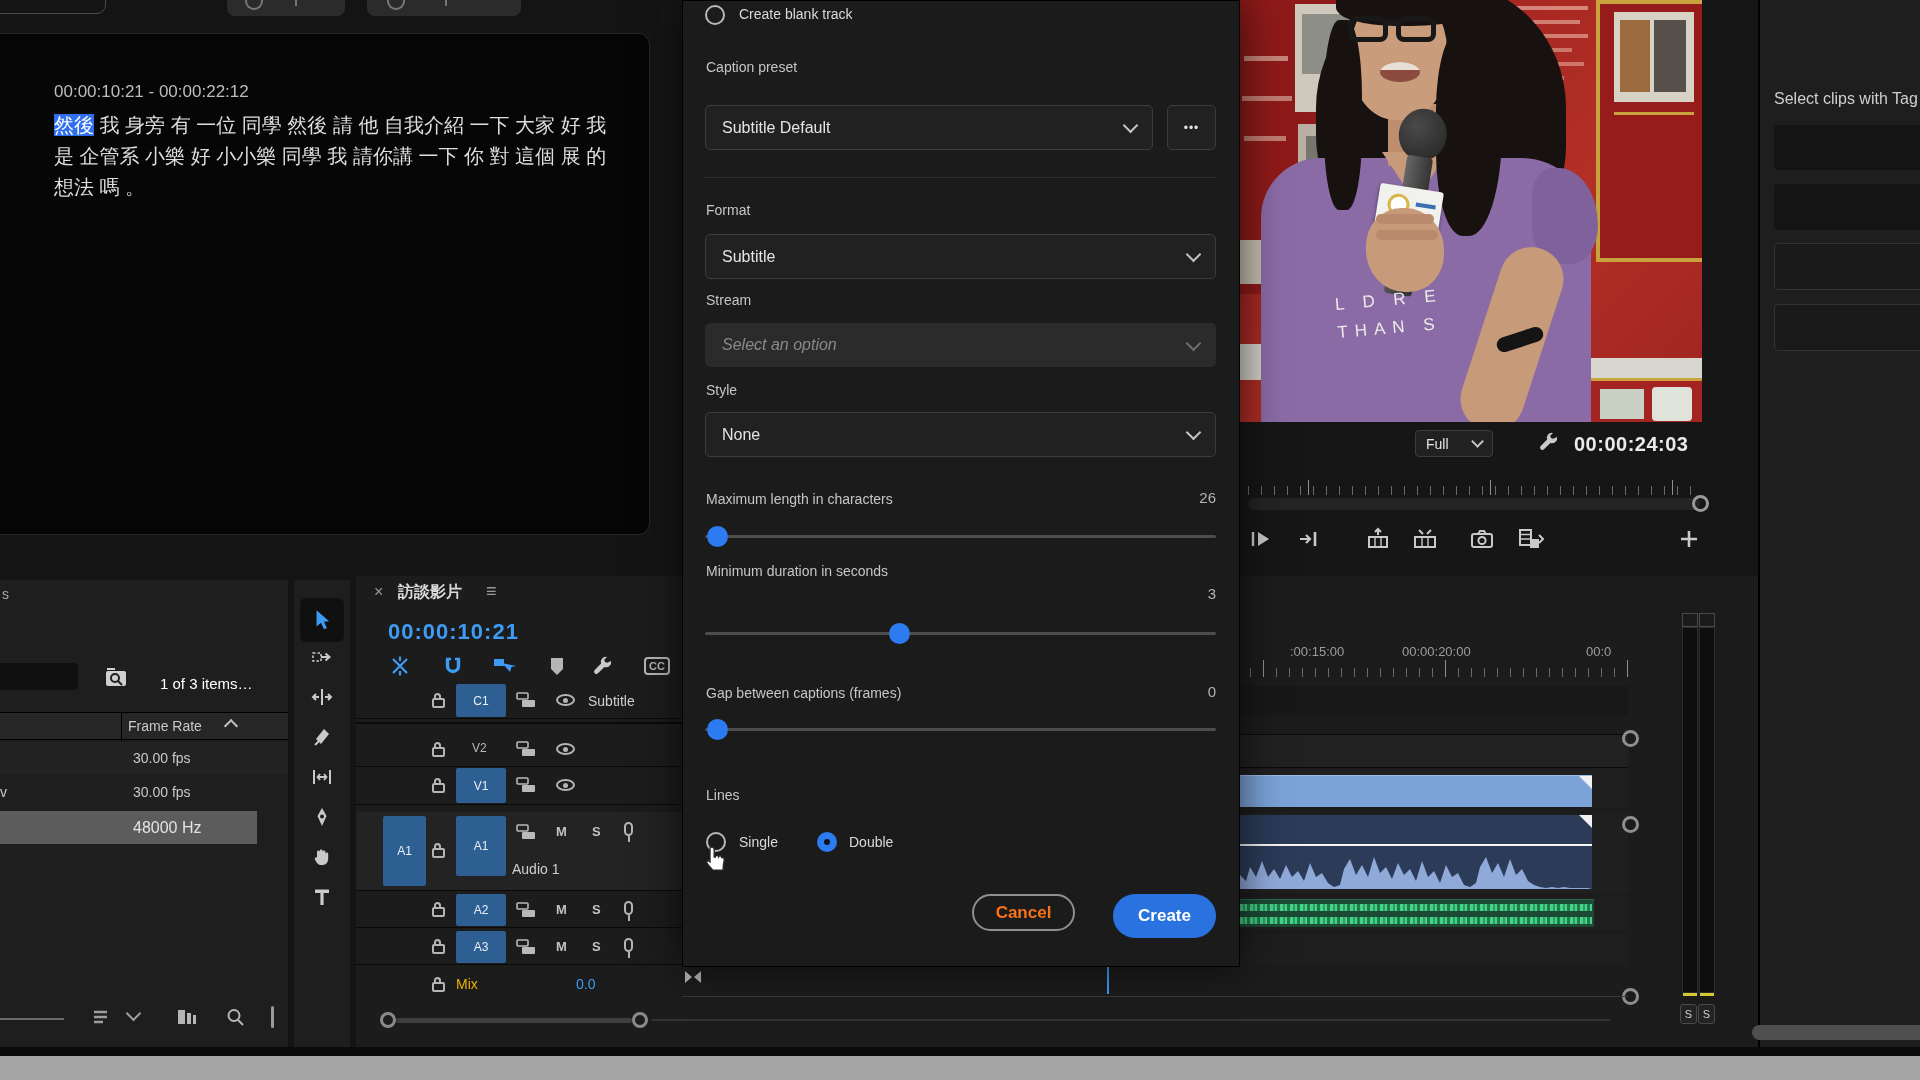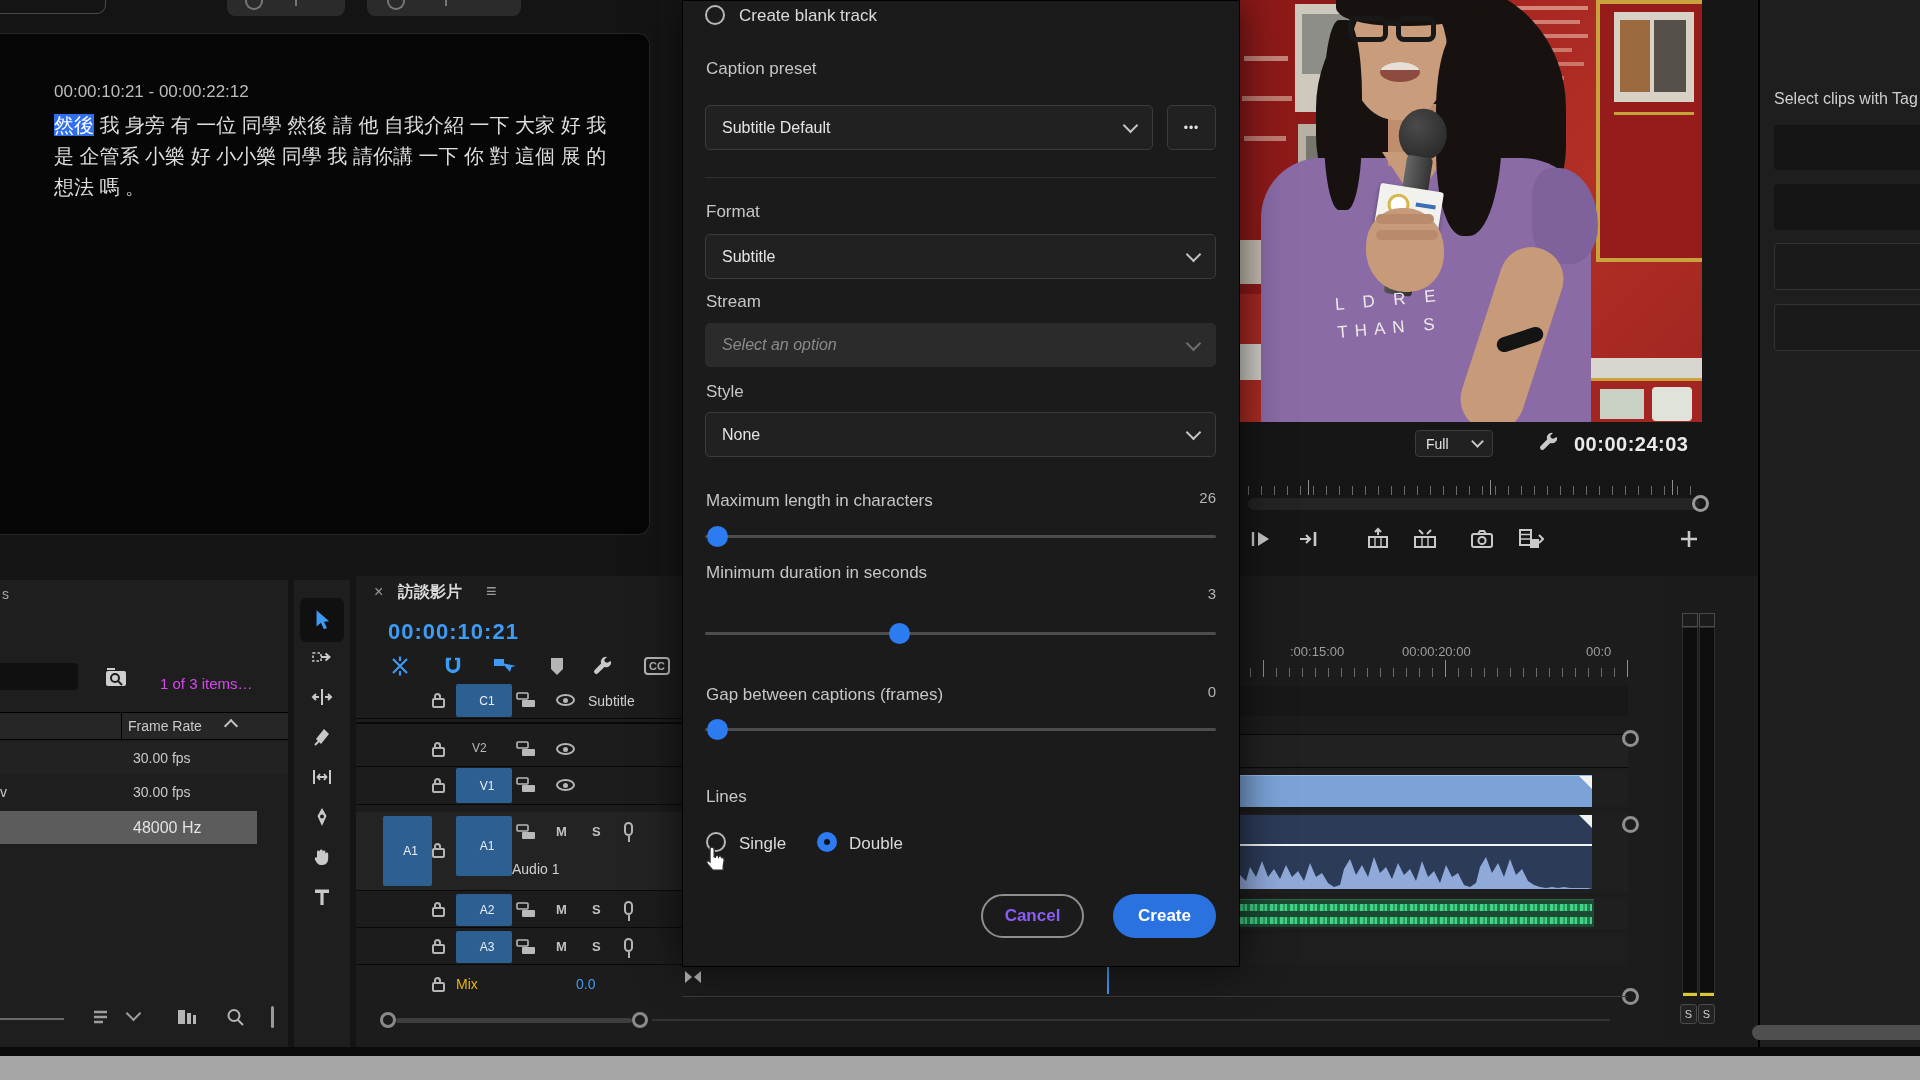--- a/index.html
+++ b/index.html
@@ -1,34 +1,34 @@
 <!DOCTYPE html>
 <html><head>
 <meta charset="utf-8">
 <style>
   html,body{margin:0;padding:0;background:#000;}
   body{font-family:"Liberation Sans",sans-serif;}
   #screen{position:relative;width:1920px;height:1080px;background:#141414;overflow:hidden;}
   .abs{position:absolute;}
   .panel{background:#1e1e1e;}
-  .lbl{color:#c6c6c6;font-size:17px;}
+  .lbl{color:#c6c6c6;font-size:14px;}
   .val{color:#b4b4b4;font-size:15px;text-align:right;}
   .select{background:#212121;border:1px solid #3c3c3c;border-radius:5px;display:flex;align-items:center;justify-content:space-between;padding:0 16px;color:#e4e4e4;font-size:16px;box-sizing:border-box;}
   .select.disabled{background:#2b2b2b;border-color:#2b2b2b;color:#8a8a8a;font-style:italic;}
   .chev{width:9px;height:9px;border-right:2px solid #c3c3c3;border-bottom:2px solid #c3c3c3;transform:rotate(45deg);margin-top:-4px;}
   .chev-up{display:inline-block;width:8px;height:8px;border-right:2px solid #c3c3c3;border-bottom:2px solid #c3c3c3;transform:rotate(-135deg);margin-left:8px;position:relative;top:4px;}
   .slider-track{position:absolute;height:3px;background:#4d4d4d;border-radius:2px;}
   .slider-thumb{position:absolute;width:21px;height:21px;border-radius:50%;background:#2d7bf0;top:-9px;}
   .divider{background:#2f2f2f;height:1px;}
   .radio{width:20px;height:20px;border-radius:50%;box-sizing:border-box;}
   .radio.off{border:2px solid #b9b9b9;background:transparent;}
   .radio.on{background:#2d7bf0;position:relative;}
   .radio.on::after{content:"";position:absolute;left:7px;top:7px;width:6px;height:6px;border-radius:50%;background:#10131a;}
   .pill{border-radius:22px;height:44px;display:flex;align-items:center;justify-content:center;font-size:17px;font-weight:bold;box-sizing:border-box;}
-  .badge{background:#2e5f93;color:#e9eff6;font-size:12px;display:flex;align-items:center;justify-content:center;border-radius:2px;padding-left:6px;}
+  .badge{background:#2e5f93;color:#e9eff6;font-size:12px;display:flex;align-items:center;justify-content:center;border-radius:2px;}
   .ms{color:#c2c2c2;font-size:13px;font-weight:bold;}
   .tname{color:#cfcfcf;font-size:14px;}
   .eye{width:19px;height:12px;border:2px solid #b5b5b5;border-radius:50%;position:relative;box-sizing:border-box;}
   .eye::after{content:"";position:absolute;left:50%;top:50%;width:5px;height:5px;margin:-2.5px 0 0 -2.5px;background:#b5b5b5;border-radius:50%;}
   .lock{width:13px;height:10px;border:2px solid #b5b5b5;border-radius:2px;position:relative;margin-top:8px;box-sizing:border-box;}
   .lock::before{content:"";position:absolute;left:0px;top:-7px;width:7px;height:7px;border:2px solid #b5b5b5;border-bottom:none;border-radius:5px 5px 0 0;box-sizing:border-box;}
   .micico{width:9px;height:14px;border:2px solid #b5b5b5;border-radius:5px;position:relative;box-sizing:border-box;}
   .micico::after{content:"";position:absolute;left:1.5px;top:12px;width:2px;height:6px;background:#b5b5b5;}
   .ring{border:3px solid #8f8f8f;border-radius:50%;background:transparent;box-sizing:border-box;}
   .ticks-minor{background-image:repeating-linear-gradient(90deg,#6a6a6a 0 1px,transparent 1px 13px);}
@@ -66,21 +66,21 @@
     <div class="abs" style="left:2px;top:6px;color:#a8a8a8;font-size:14px;">s</div>
     <div class="abs" style="left:-22px;top:83px;width:100px;height:27px;background:#101010;border-radius:4px;"></div>
     <div class="abs" style="left:104px;top:86px;">
       <svg width="25" height="24" viewBox="0 0 25 24">
           <rect x="2" y="5" width="20" height="15" rx="2" fill="#cfcfcf"></rect>
           <circle cx="11" cy="12" r="4" fill="none" stroke="#1e1e1e" stroke-width="2"></circle>
           <path d="M14 15 l4 4" stroke="#1e1e1e" stroke-width="2"></path>
           <path d="M3 3 h8" stroke="#cfcfcf" stroke-width="2"></path>
         </svg>
     </div>
-    <div class="abs" style="left:160px;top:95px;color:#d946ef;font-size:15px;">1 of 3 items…</div>
+    <div class="abs" style="left:160px;top:95px;color:#ffffff;font-size:15px;">1 of 3 items…</div>
 
     <div class="abs" style="left:0;top:132px;width:288px;height:28px;background:#262626;border-top:1px solid #000;border-bottom:1px solid #000;box-sizing:border-box;">
       <span style="position:absolute;left:128px;top:5px;color:#c9c9c9;font-size:14px;">Frame Rate</span>
       <span class="chev-up" style="position:absolute;left:218px;top:8px;"></span>
       <div class="abs" style="left:121px;top:0;width:1px;height:28px;background:#000;"></div>
     </div>
     <div class="abs" style="left:0;top:162px;width:288px;height:32px;background:#222;">
       <span class="rowtext" style="position:absolute;left:133px;top:8px;">30.00 fps</span>
     </div>
     <div class="abs" style="left:0;top:196px;width:288px;height:32px;background:#1f1f1f;">
@@ -561,20 +561,20 @@
     <div class="lbl abs" style="left:23px;top:786px;">Lines</div>
     <div class="radio off abs" style="left:23px;top:831px;"></div>
     <div class="lbl abs" style="left:56px;top:833px;color:#dadada;">Single</div>
     <div class="radio on abs" style="left:134px;top:831px;"></div>
     <div class="lbl abs" style="left:166px;top:833px;color:#dadada;">Double</div>
 
     <svg class="abs" style="left:20px;top:844px;" width="26" height="28" viewBox="0 0 26 28">
       <path d="M9 2 c1.4 0 2.2 1 2.2 2.4 V12 l1.2 0.2 c0 0 0.4-2 1.8-1.8 c1.2 0.2 1.4 1.4 1.4 1.4 s0.6-1.2 1.8-0.9 c1.2 0.3 1.2 1.6 1.2 1.6 s2.6-0.4 2.6 2 c0 3-1 5.4-1 7.6 v3 H9.8 c-2.2-2.6-4.8-5.2-5.8-7 c-0.8-1.5 0.6-2.8 2-2 l1 0.7 V4.4 C7 3 7.6 2 9 2 Z" fill="#fff" stroke="#2a2a2a" stroke-width="1.4"></path>
     </svg>
 
-    <div class="pill abs" style="left:298px;top:893px;width:103px;height:44px;border:2.5px solid #8f8f8f;color:#8b5cf6;background:transparent;">Cancel</div>
+    <div class="pill abs" style="left:289px;top:893px;width:103px;height:37px;border:2.5px solid #8f8f8f;color:#f97316;background:transparent;">Cancel</div>
     <div class="pill abs" style="left:430px;top:893px;width:103px;height:44px;background:#2a72e0;color:#fff;">Create</div>
   </div>
 
   <div class="abs" style="left:0;top:1047px;width:1920px;height:9px;background:#0b0b0b;"></div>
   <div class="abs" style="left:0;top:1056px;width:1920px;height:24px;background:#a6a6a6;"></div>
 
 </div>
 
 </body></html>

